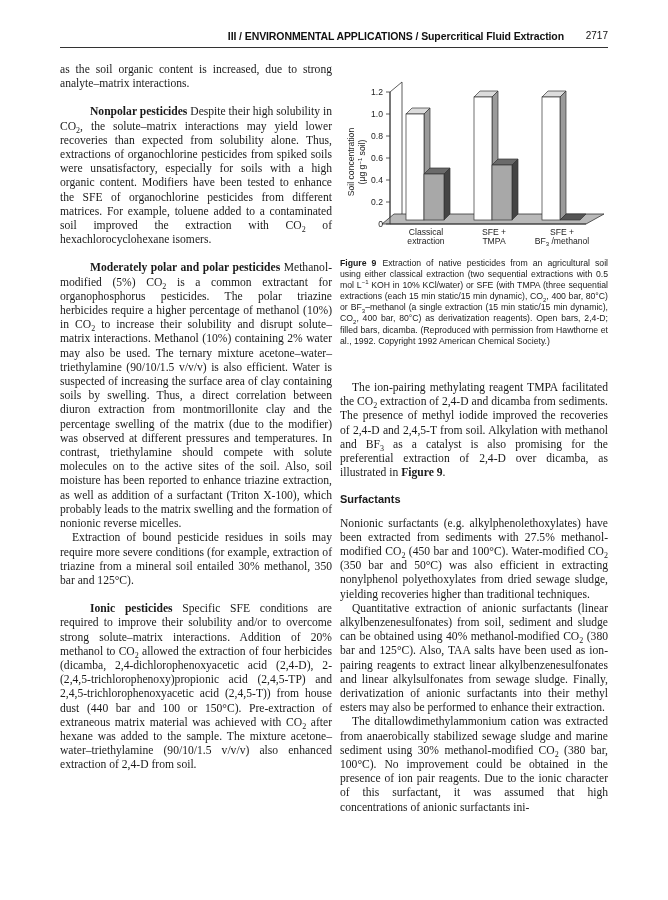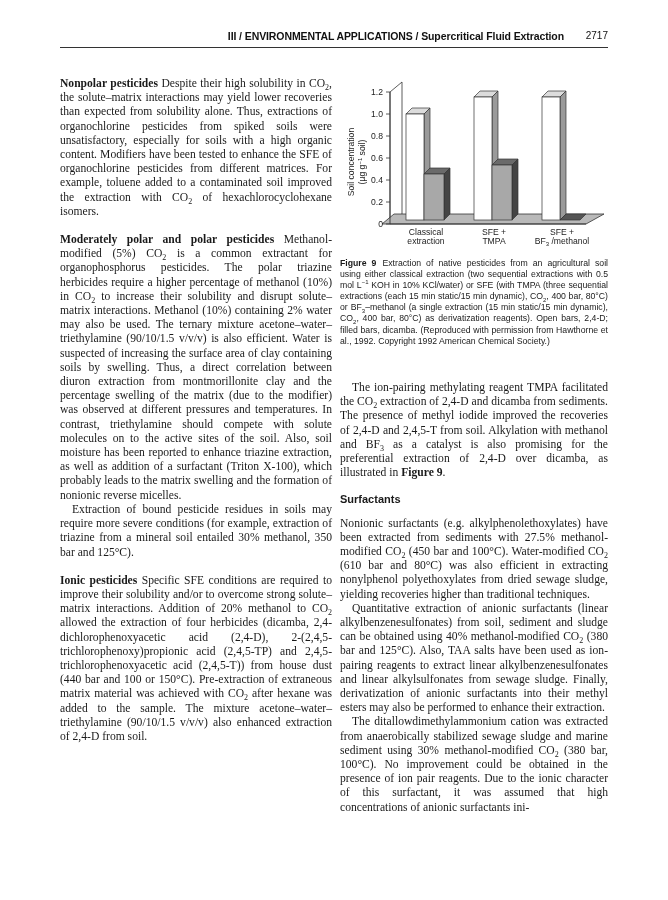--- a/index.html
+++ b/index.html
@@ -6,38 +6,39 @@
   body { width:668px; height:900px; position:relative; overflow:hidden; color:#1a1a1a; }
   .header { position:absolute; left:60px; top:29px; width:548px; height:18px; border-bottom:1.3px solid #333; }
   .header .running { position:absolute; right:44px; top:1px; font-family:"Liberation Sans", sans-serif; font-weight:bold; font-size:10.5px; letter-spacing:-0.1px; color:#111; }
   .header .pageno { position:absolute; right:0px; top:1px; font-family:"Liberation Sans", sans-serif; font-size:10px; color:#111; }
   .col { position:absolute; font-family:"Liberation Serif", serif; font-size:11.6px; line-height:14.2px; text-align:justify; color:#1a1a1a; }
   .col-left { left:60px; top:63px; width:272px; }
   .col-right { left:340px; top:381px; width:268px; }
   .col p { margin:0; }
   .col p.ind { text-indent:12px; }
   .col p.gap { margin-top:14px; }
-  .col .rh { font-weight:bold; }
+  .col .rh { font-weight:bold;margin-left:30px; }
   .col sub { font-size:8px; line-height:0; }
   .sec-head { font-family:Liberation Sans, sans-serif; font-weight:bold; font-size:11px; margin:12px 0 10px 0; text-align:left; }
   .chart { position:absolute; left:340px; top:52px; width:268px; height:200px; }
   .caption { position:absolute; left:340px; top:258px; width:268px; font-family:"Liberation Sans", sans-serif; font-size:8.7px; line-height:11.1px; text-align:justify; color:#1a1a1a; }
   .caption .fig { font-weight:bold; margin-right:6px; }
   .caption sub, .caption sup { font-size:6px; line-height:0; }
   .axis-text { font-family:"Liberation Sans", sans-serif; font-size:8.6px; fill:#222; }
 </style>
 </head>
 <body>
 
 <div class="header">
   <span class="running">III / ENVIRONMENTAL APPLICATIONS / Supercritical Fluid Extraction</span>
   <span class="pageno">2717</span>
 </div>
 
 <div class="col col-left">
+  <p>as the soil organic content is increased, due to strong analyte–matrix interactions.</p>
 
   <p class="gap"><span class="rh">Nonpolar pesticides</span><span>   Despite their high solubility in CO</span><sub>2</sub><span>, the solute–matrix interactions may yield lower recoveries than expected from solubility alone. Thus, extractions of organochlorine pesticides from spiked soils were unsatisfactory, especially for soils with a high organic content. Modifiers have been tested to enhance the SFE of organochlorine pesticides from different matrices. For example, toluene added to a contaminated soil improved the extraction with CO</span><sub>2</sub><span> of hexachlorocyclohexane isomers.</span></p>
 
 
   <p class="gap"><span class="rh">Moderately polar and polar pesticides</span><span>   Methanol-modified (5%) CO</span><sub>2</sub><span> is a common extractant for organophosphorus pesticides. The polar triazine herbicides require a higher percentage of methanol (10%) in CO</span><sub>2</sub><span> to increase their solubility and disrupt solute–matrix interactions. Methanol (10%) containing 2% water may also be used. The ternary mixture acetone–water–triethylamine (90/10/1.5 v/v/v) is also efficient. Water is suspected of increasing the surface area of clay containing soils by swelling. Thus, a direct correlation between diuron extraction from montmorillonite clay and the percentage swelling of the matrix (due to the modifier) was observed at different pressures and temperatures. In contrast, triethylamine should compete with solute molecules on to the active sites of the soil. Also, soil moisture has been reported to enhance triazine extraction, as well as addition of a surfactant (Triton X-100), which probably leads to the matrix swelling and the formation of nonionic reverse micelles.</span></p>
 
   <p class="ind">Extraction of bound pesticide residues in soils may require more severe conditions (for example, extraction of triazine from a mineral soil entailed 30% methanol, 350 bar and 125°C).</p>
 
   <p class="gap"><span class="rh">Ionic pesticides</span><span>   Specific SFE conditions are required to improve their solubility and/or to overcome strong solute–matrix interactions. Addition of 20% methanol to CO</span><sub>2</sub><span> allowed the extraction of four herbicides (dicamba, 2,4-dichlorophenoxyacetic acid (2,4-D), 2-(2,4,5-trichlorophenoxy)propionic acid (2,4,5-TP) and 2,4,5-trichlorophenoxyacetic acid (2,4,5-T)) from house dust (440 bar and 100 or 150°C). Pre-extraction of extraneous matrix material was achieved with CO</span><sub>2</sub><span> after hexane was added to the sample. The mixture acetone–water–triethylamine (90/10/1.5 v/v/v) also enhanced extraction of 2,4-D from soil.</span></p>
 </div>
@@ -118,18 +119,18 @@
 
 <div class="caption">
   <span class="fig">Figure 9</span><span>Extraction of native pesticides from an agricultural soil using either classical extraction (two sequential extractions with 0.5 mol L</span><sup>−1</sup><span> KOH in 10% KCl/water) or SFE (with TMPA (three sequential extractions (each 15 min static/15 min dynamic), CO</span><sub>2</sub><span>, 400 bar, 80°C) or BF</span><sub>3</sub><span>–methanol (a single extraction (15 min static/15 min dynamic), CO</span><sub>2</sub><span>, 400 bar, 80°C) as derivatization reagents). Open bars, 2,4-D; filled bars, dicamba. (Reproduced with permission from Hawthorne et al., 1992. Copyright 1992 American Chemical Society.)</span>
 </div>
 
 <div class="col col-right">
   <p class="ind"><span>The ion-pairing methylating reagent TMPA facilitated the CO</span><sub>2</sub><span> extraction of 2,4-D and dicamba from sediments. The presence of methyl iodide improved the recoveries of 2,4-D and 2,4,5-T from soil. Alkylation with methanol and BF</span><sub>3</sub><span> as a catalyst is also promising for the preferential extraction of 2,4-D over dicamba, as illustrated in </span><b>Figure 9</b><span>.</span></p>
 
   <div class="sec-head">Surfactants</div>
 
-  <p><span>Nonionic surfactants (e.g. alkylphenolethoxylates) have been extracted from sediments with 27.5% methanol-modified CO</span><sub>2</sub><span> (450 bar and 100°C). Water-modified CO</span><sub>2</sub><span> (610 bar and 80°C) was also efficient in extracting nonylphenol polyethoxylates from dried sewage sludge, yielding recoveries higher than traditional techniques.</span></p>
+  <p><span>Nonionic surfactants (e.g. alkylphenolethoxylates) have been extracted from sediments with 27.5% methanol-modified CO</span><sub>2</sub><span> (450 bar and 100°C). Water-modified CO</span><sub>2</sub><span> (350 bar and 50°C) was also efficient in extracting nonylphenol polyethoxylates from dried sewage sludge, yielding recoveries higher than traditional techniques.</span></p>
 
   <p class="ind"><span>Quantitative extraction of anionic surfactants (linear alkylbenzenesulfonates) from soil, sediment and sludge can be obtained using 40% methanol-modified CO</span><sub>2</sub><span> (380 bar and 125°C). Also, TAA salts have been used as ion-pairing reagents to extract linear alkylbenzenesulfonates and linear alkylsulfonates from sewage sludge. Finally, derivatization of anionic surfactants into their methyl esters may also be performed to enhance their extraction.</span></p>
 
   <p class="ind"><span>The ditallowdimethylammonium cation was extracted from anaerobically stabilized sewage sludge and marine sediment using 30% methanol-modified CO</span><sub>2</sub><span> (380 bar, 100°C). No improvement could be obtained in the presence of ion pair reagents. Due to the ionic character of this surfactant, it was assumed that high concentrations of anionic surfactants ini-</span></p>
 </div>
 
 </body></html>

